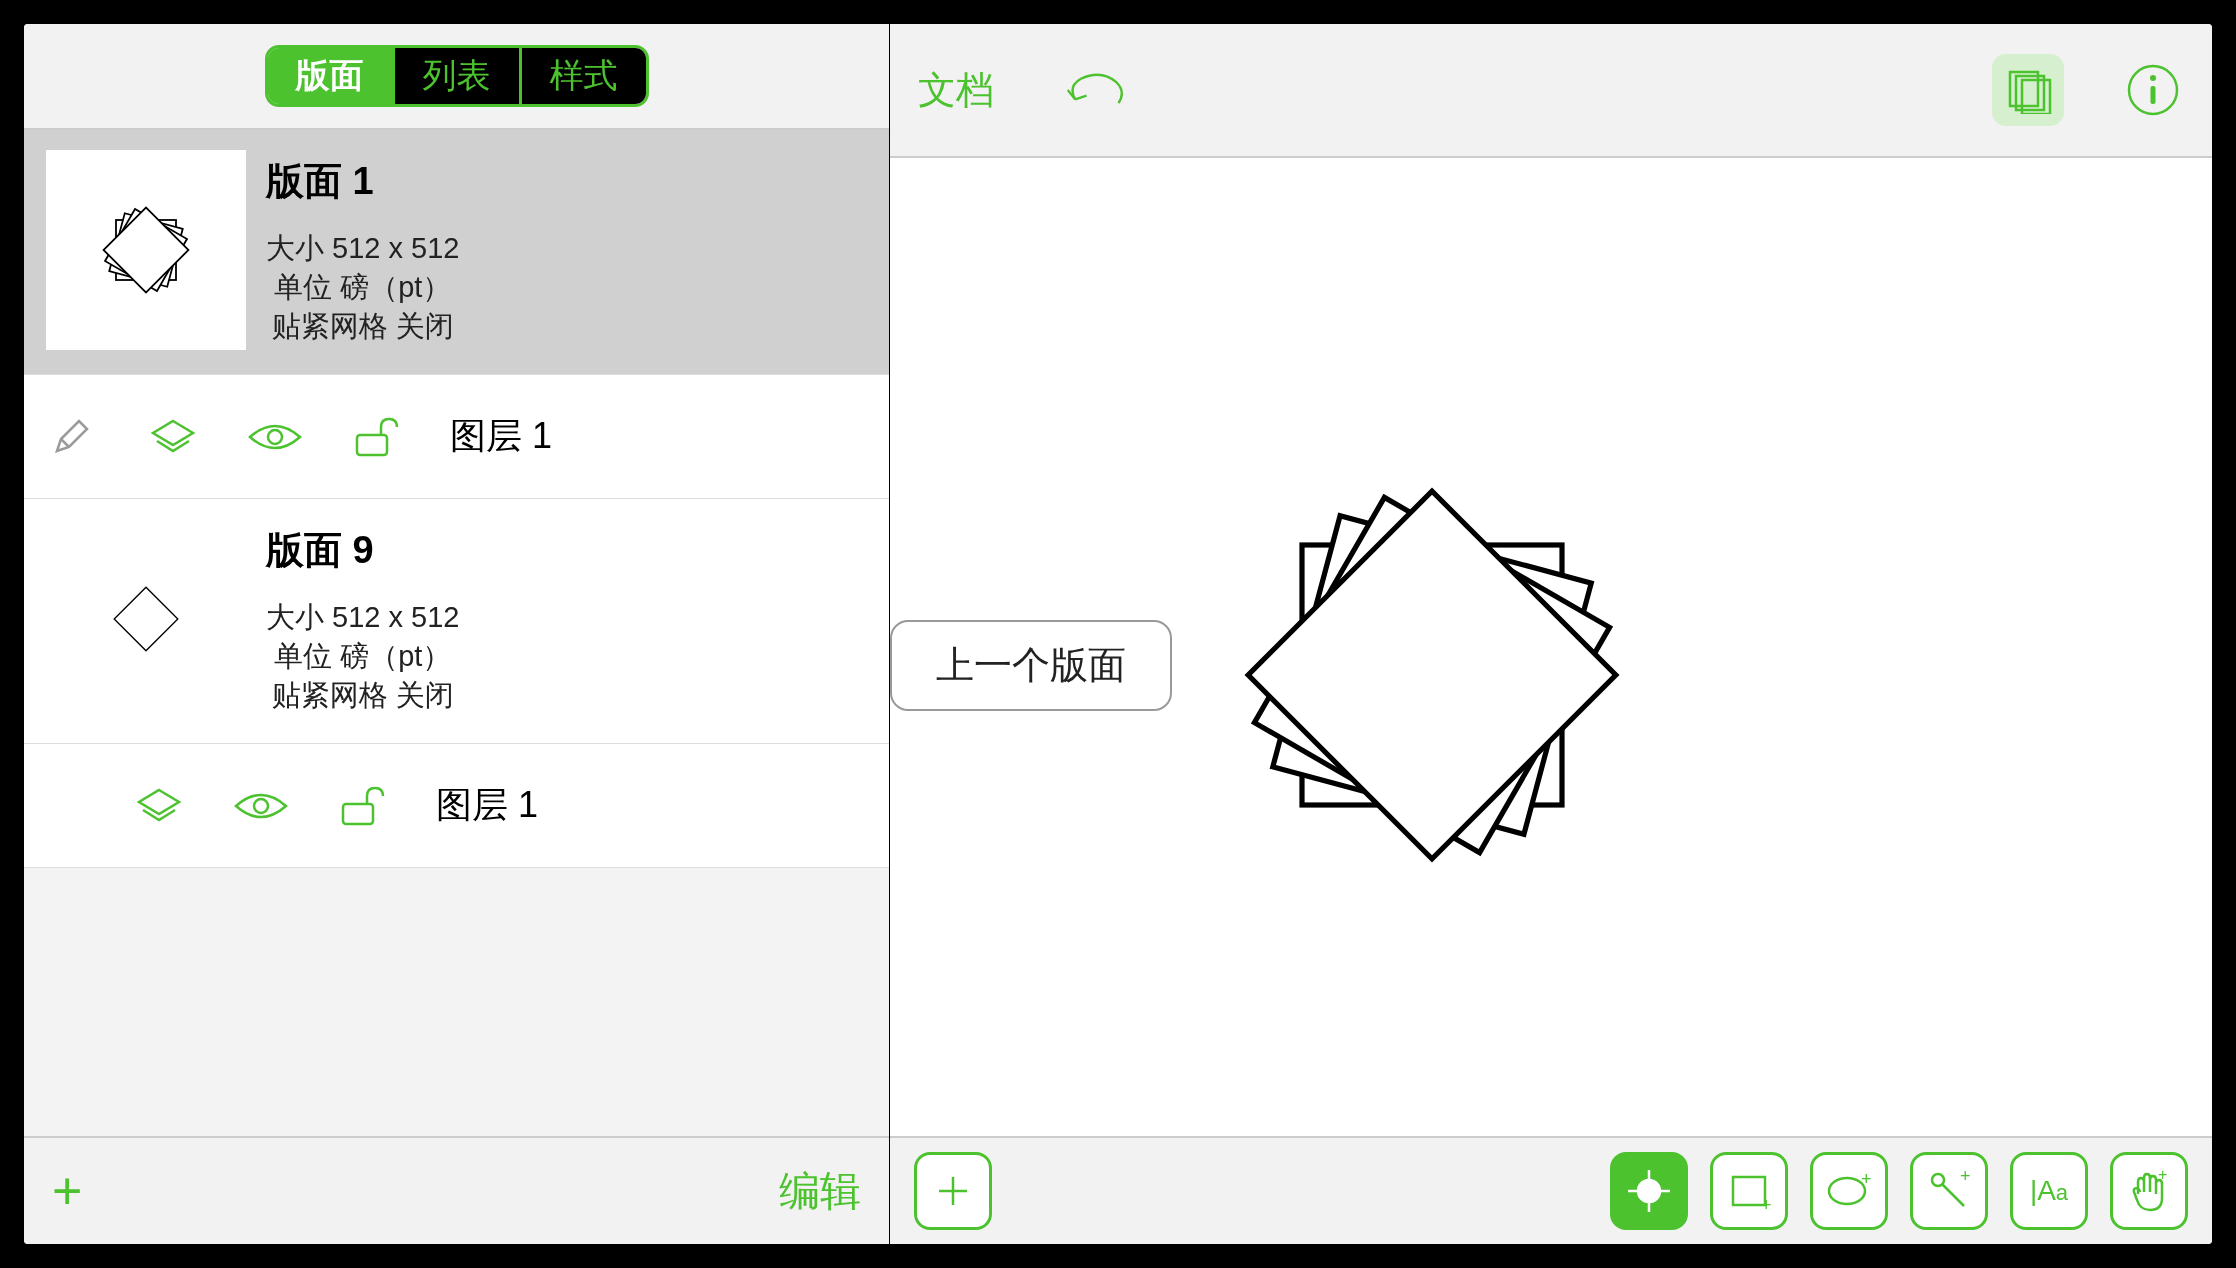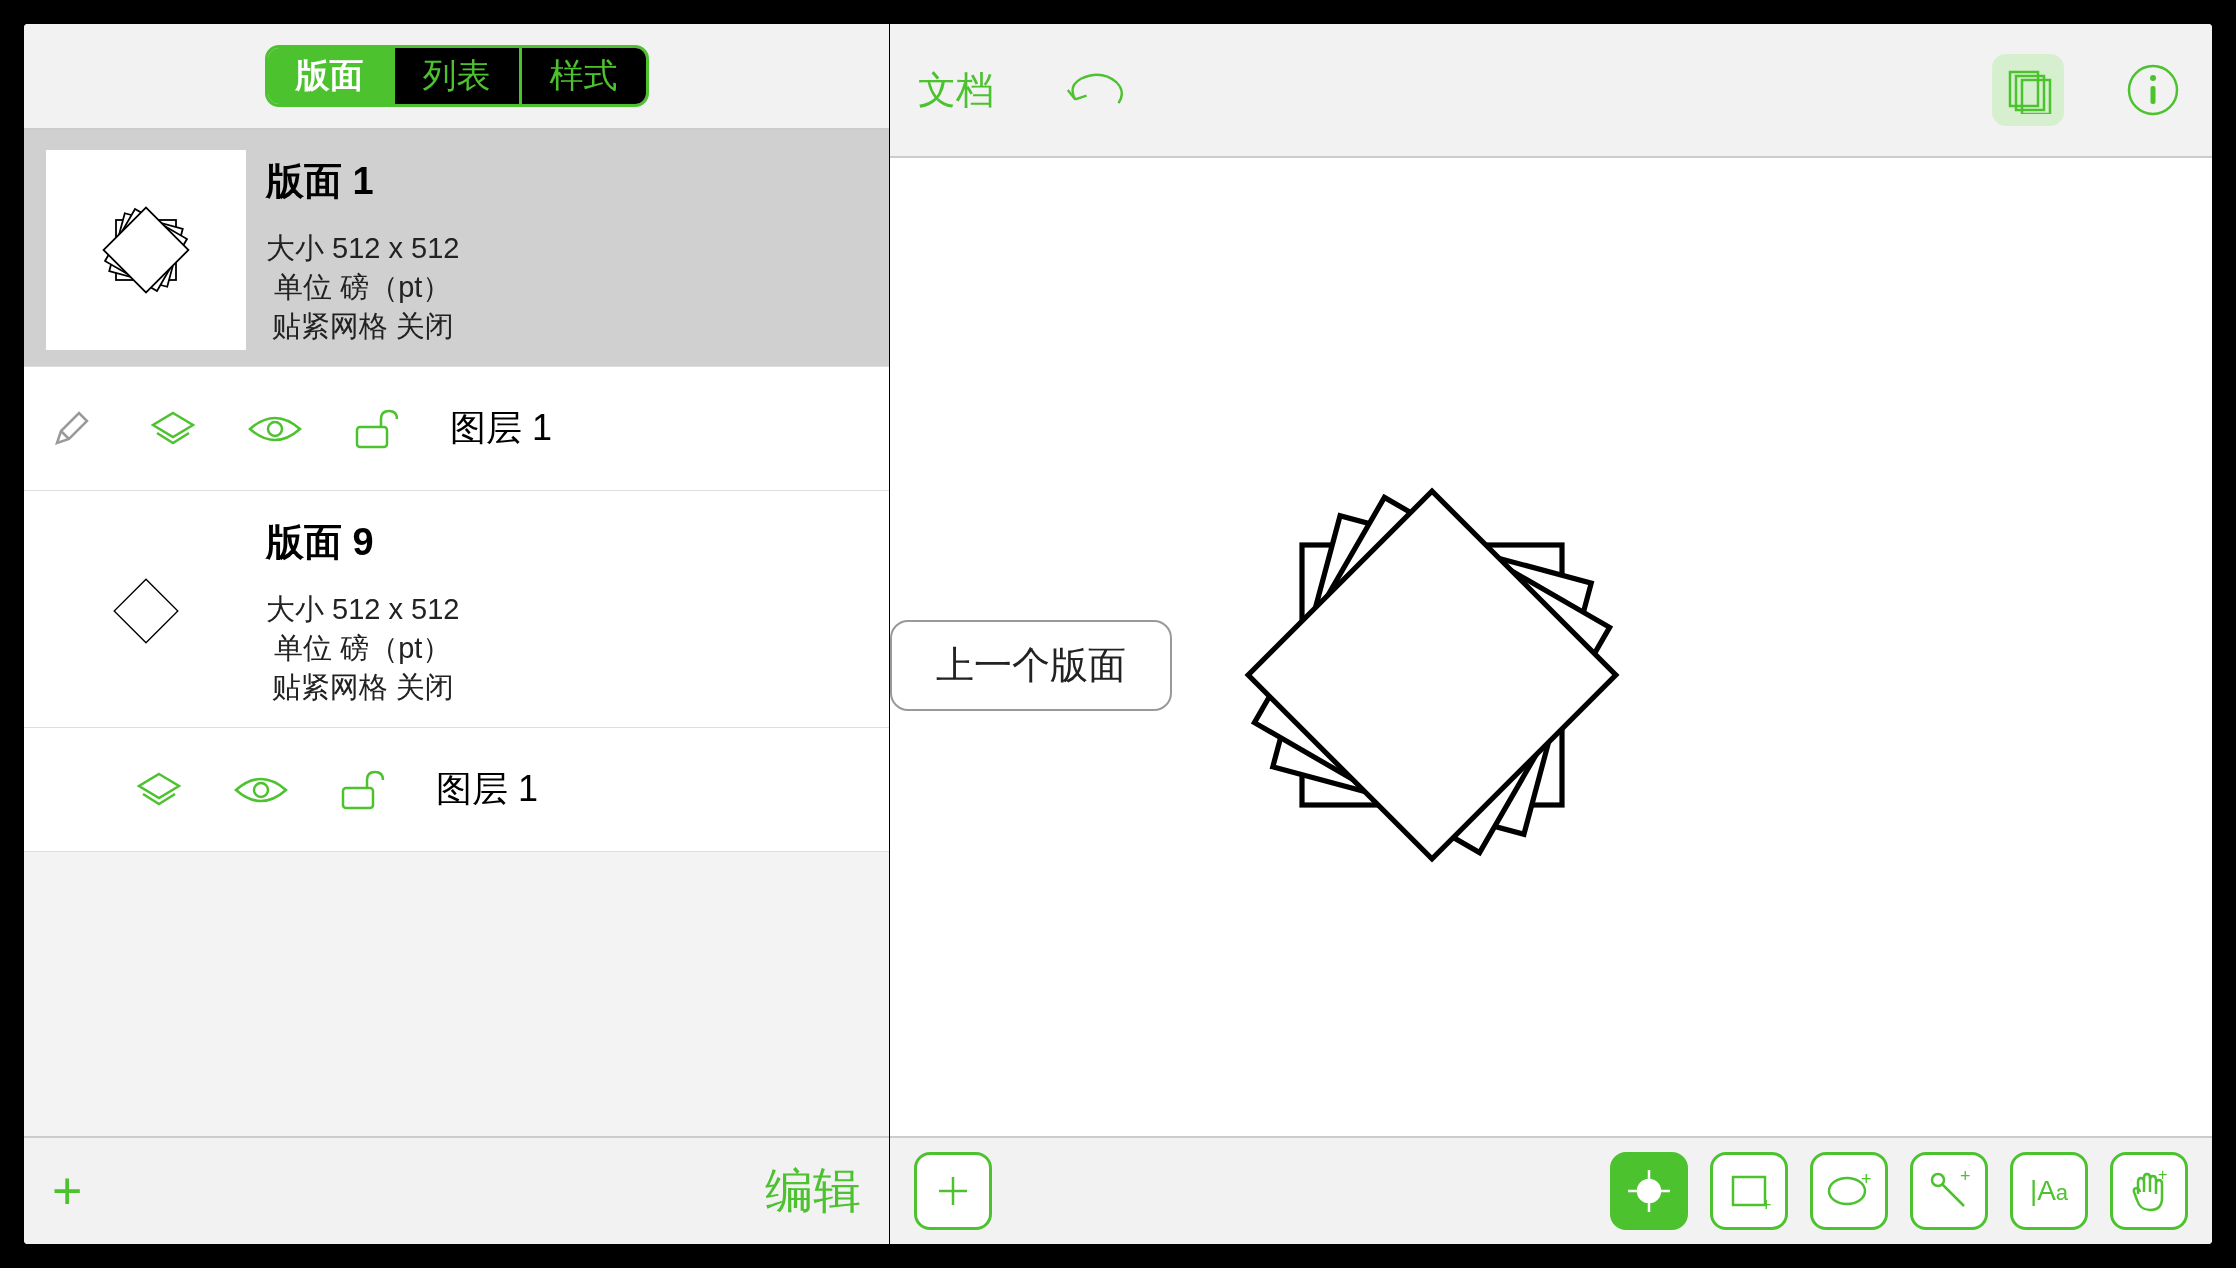--- a/index.html
+++ b/index.html
@@ -58,21 +58,21 @@
     .tab + .tab {
       border-left: 3px solid #4cc22f;
     }
     .sidebar-body {
       flex: 1;
       overflow-y: auto;
       background: #f3f3f3;
     }
     .canvas-card {
       display: flex;
-      padding: 20px 28px 16px 22px;
+      padding: 20px 28px 24px 22px;
       background: #fff;
       border-bottom: 1px solid #ddd;
       align-items: flex-start;
       gap: 20px;
     }
     .canvas-card.selected {
       background: #d0d0d0;
     }
     .thumb {
       width: 200px;
@@ -127,21 +127,21 @@
       justify-content: space-between;
       padding: 0 28px;
     }
     .sidebar-footer .plus {
       font-size: 52px;
       color: #4cc22f;
       font-weight: 200;
       cursor: pointer;
     }
     .sidebar-footer .edit-label {
-      font-size: 48px;
+      font-size: 41px;
       color: #4cc22f;
       cursor: pointer;
     }
     .main {
       flex: 1;
       display: flex;
       flex-direction: column;
     }
     .main-header {
       height: 134px;

